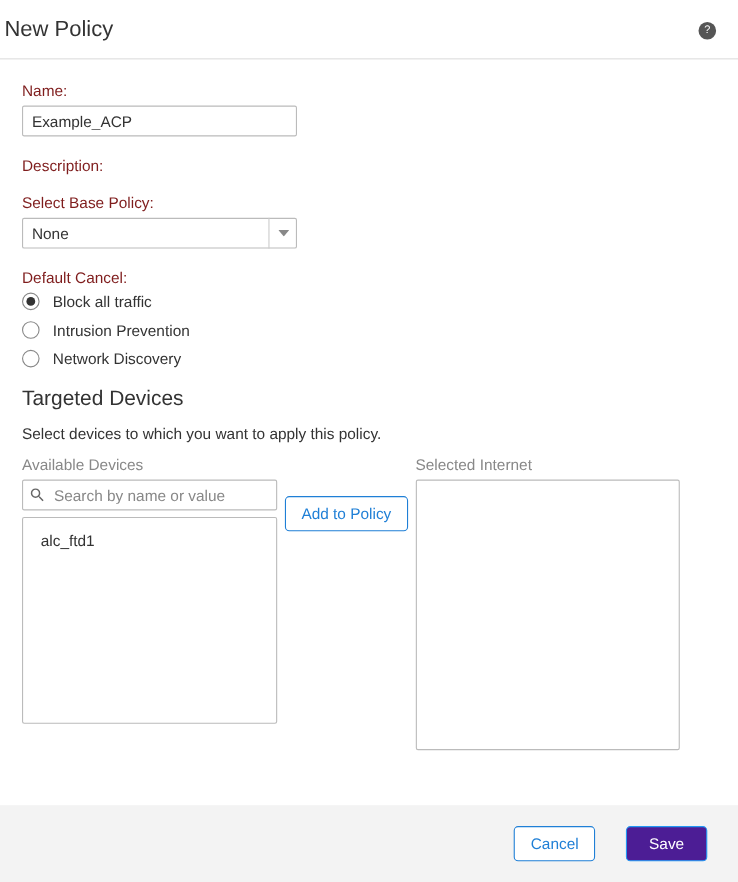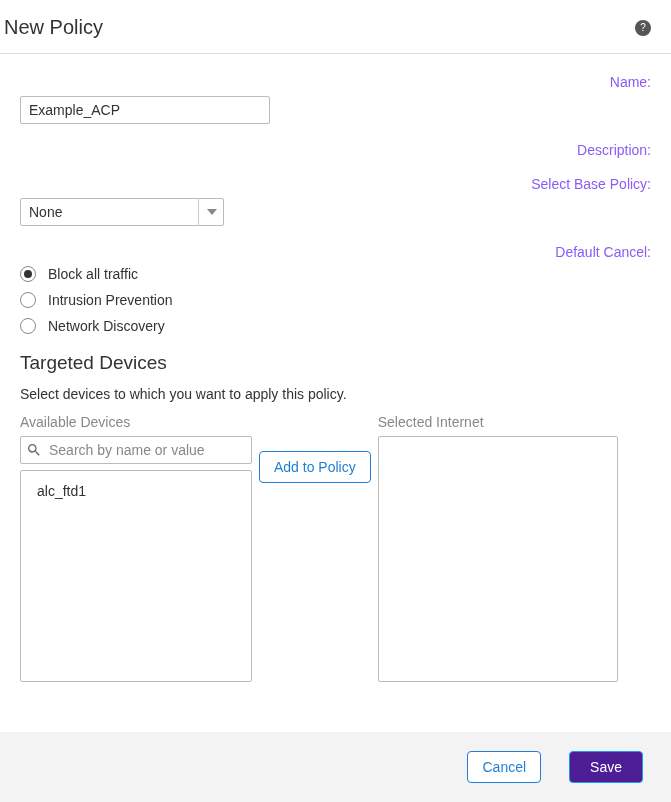--- a/index.html
+++ b/index.html
@@ -41,36 +41,35 @@
       cursor: pointer;
     }
     .content {
       padding: 20px;
     }
     .field-group {
       margin-bottom: 18px;
     }
     .field-label {
       font-size: 14px;
-      color: #8b5cf6;
+      color: #7f1d1d;
       margin-bottom: 6px;
       display: block;
-      text-align: right;
     }
     .text-input {
       width: 250px;
       padding: 5px 8px;
       border: 1px solid #bbb;
       border-radius: 2px;
       font-size: 14px;
       color: #333;
       background: #fff;
     }
     .select-wrapper {
-      width: 204px;
+      width: 250px;
       position: relative;
     }
     .select-input {
       width: 100%;
       padding: 5px 30px 5px 8px;
       border: 1px solid #bbb;
       border-radius: 2px;
       font-size: 14px;
       color: #333;
       background: #fff;
@@ -176,21 +175,21 @@
       height: 16px;
       pointer-events: none;
     }
     .search-icon svg {
       width: 16px;
       height: 16px;
       fill: #666;
     }
     .list-box {
       width: 232px;
-      height: 212px;
+      height: 188px;
       border: 1px solid #bbb;
       border-radius: 2px;
       padding: 8px 0;
       overflow: auto;
     }
     .list-box-wide {
       width: 240px;
       height: 246px;
     }
     .list-item {

